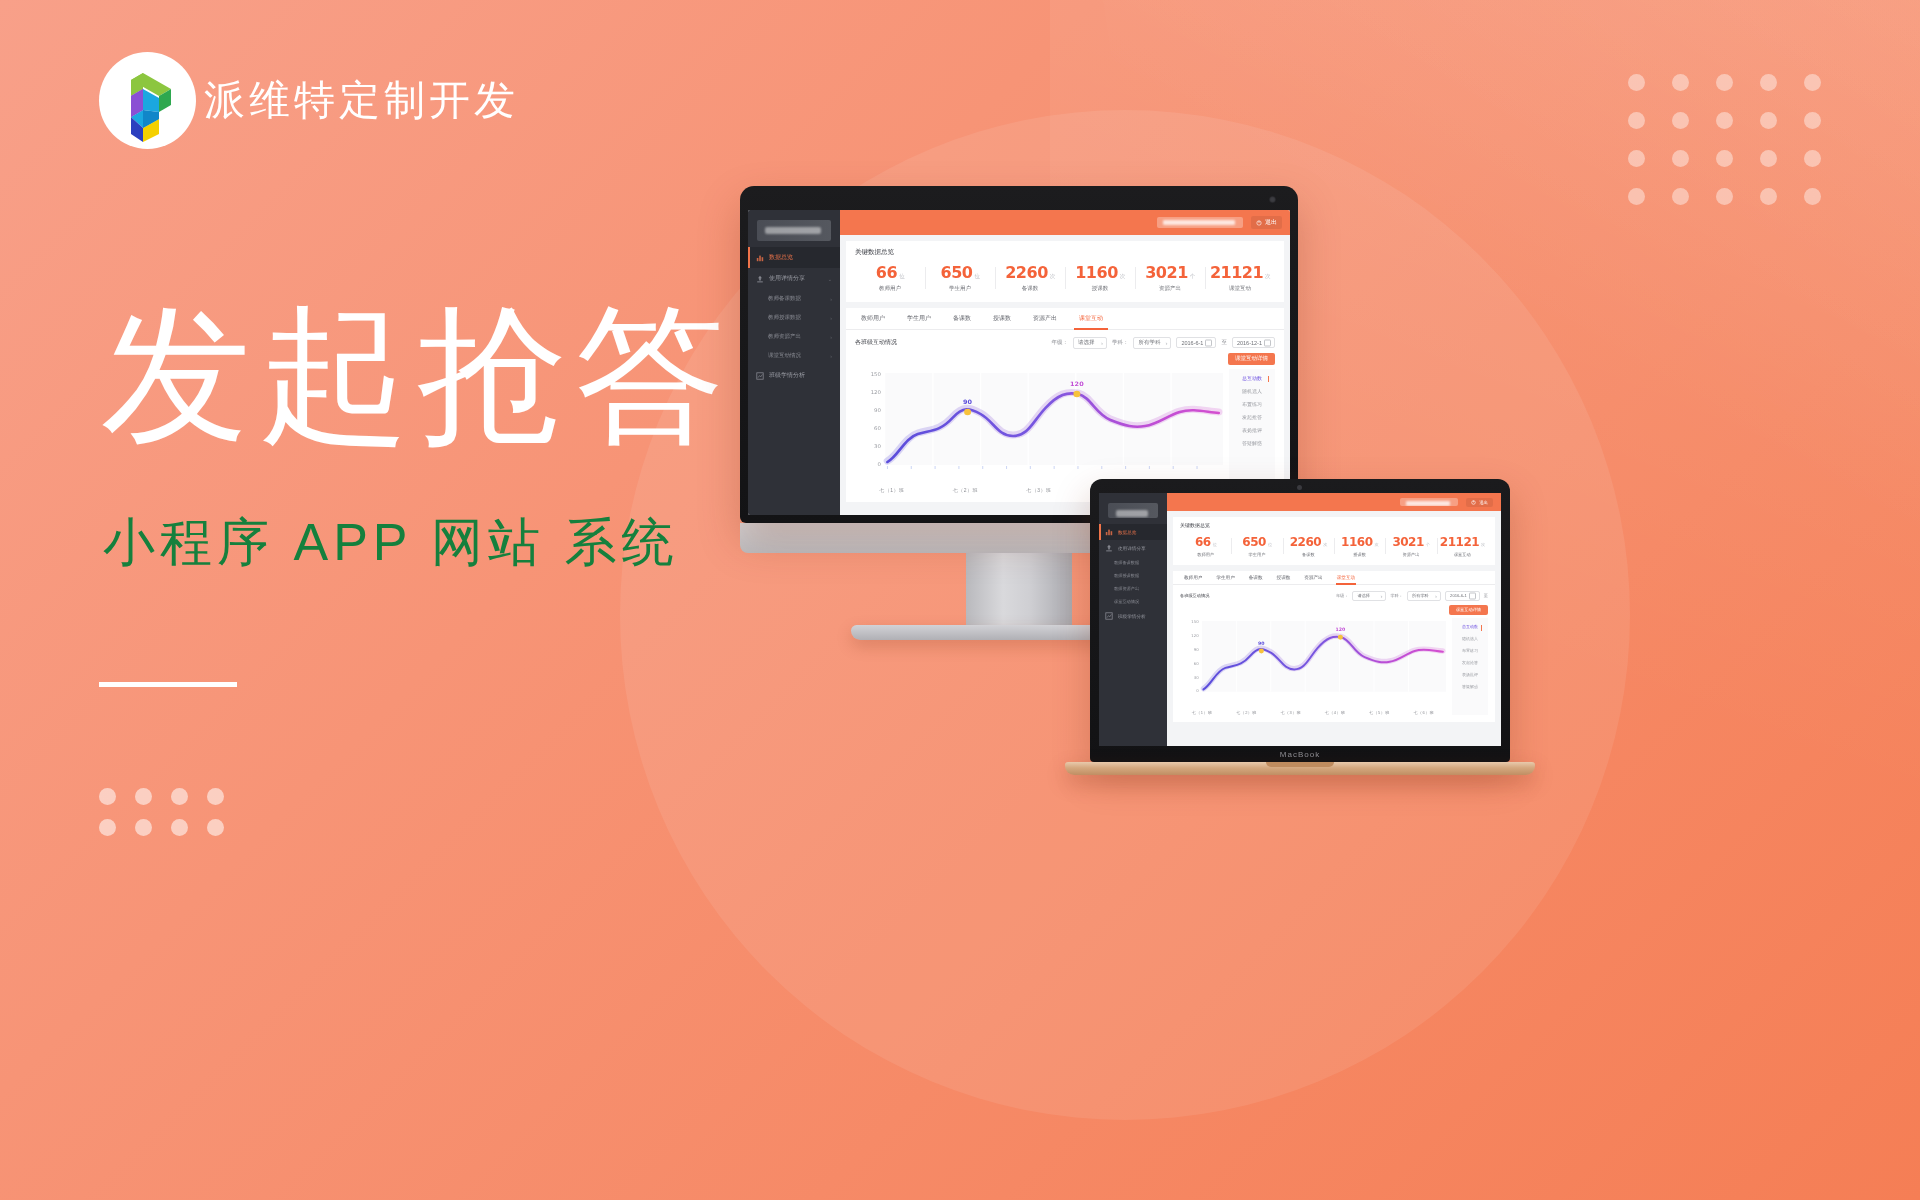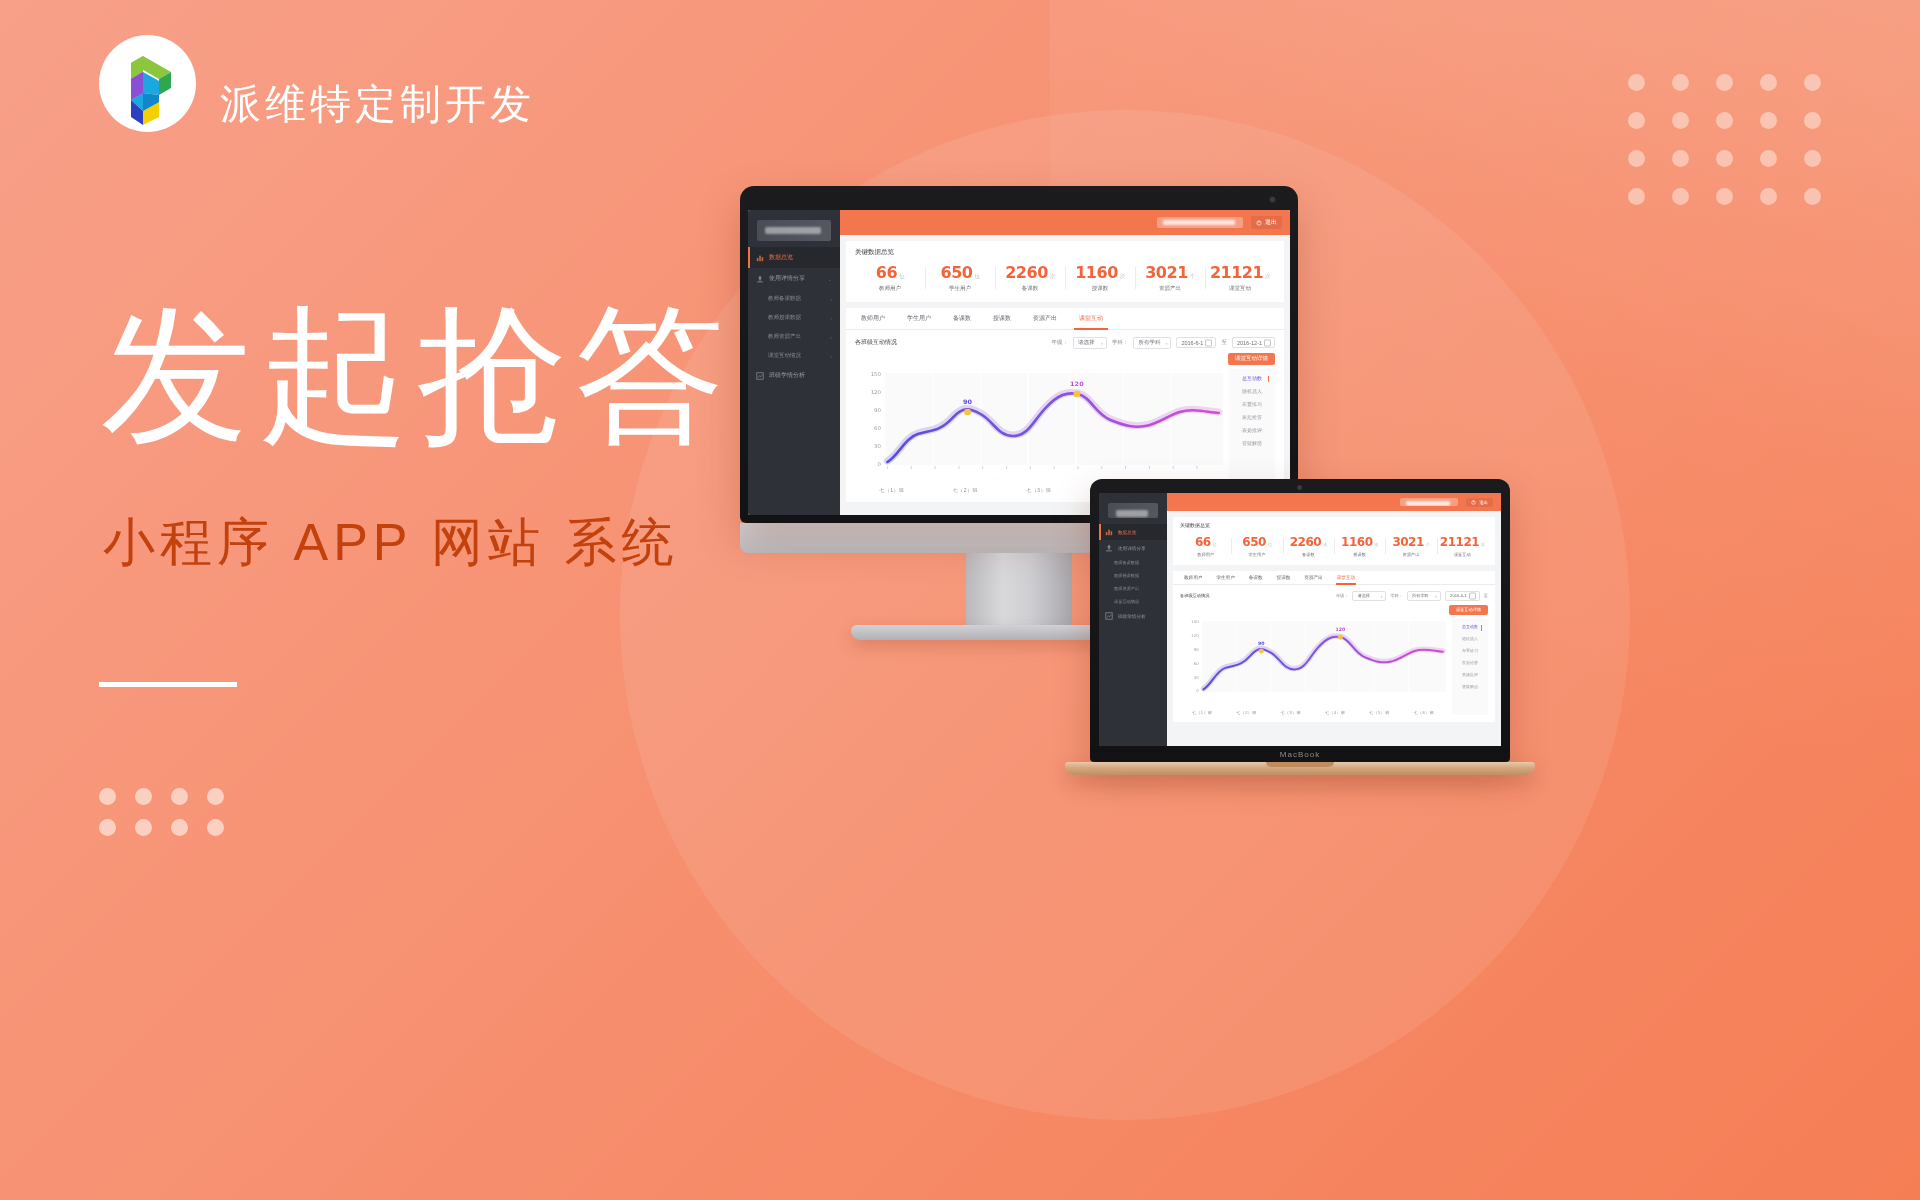--- a/index.html
+++ b/index.html
@@ -39,39 +39,39 @@
   #dots-tr i{ width:17px; height:17px; }
   #dots-bl{
     left:99px; bottom:350px;
     grid-template-columns:repeat(4,36px);
     grid-template-rows:repeat(2,31px);
   }
   #dots-bl i{ width:17px; height:17px; background:rgba(255,255,255,0.55); }
 
   
   .hero{ position:absolute; left:99px; top:0; width:760px; height:1200px; }
-  .brand{ position:absolute; left:0; top:35px; display:flex; align-items:flex-end; gap:24px; }
+  .brand{ position:absolute; left:0; top:52px; display:flex; align-items:center; gap:8px; }
   .brand-mark{
     width:97px; height:97px; border-radius:50%;
     background:#ffffff; position:relative; overflow:hidden;
     flex:0 0 auto;
   }
   .brand-mark svg{ position:absolute; left:0; top:0; }
   .brand-name{
     font-size:41px; color:#ffffff; letter-spacing:4px; font-weight:400;
     white-space:nowrap;
   }
   .hero-title{
     position:absolute; left:2px; top:300px;
     font-size:150px; line-height:1.0; color:#ffffff;
     letter-spacing:8px; font-weight:400; white-space:nowrap;
   }
   .hero-sub{
     position:absolute; left:4px; top:508px;
-    font-size:52px; color:#c2410c; letter-spacing:5px; font-weight:400;
+    font-size:52px; color:#15803d; letter-spacing:5px; font-weight:400;
     white-space:nowrap;
   }
   .hero-rule{
     position:absolute; left:0px; top:682px; width:138px; height:5px;
     background:#ffffff;
   }
 
   
   .devices{ position:absolute; left:0; top:0; width:1920px; height:1200px; }
 

